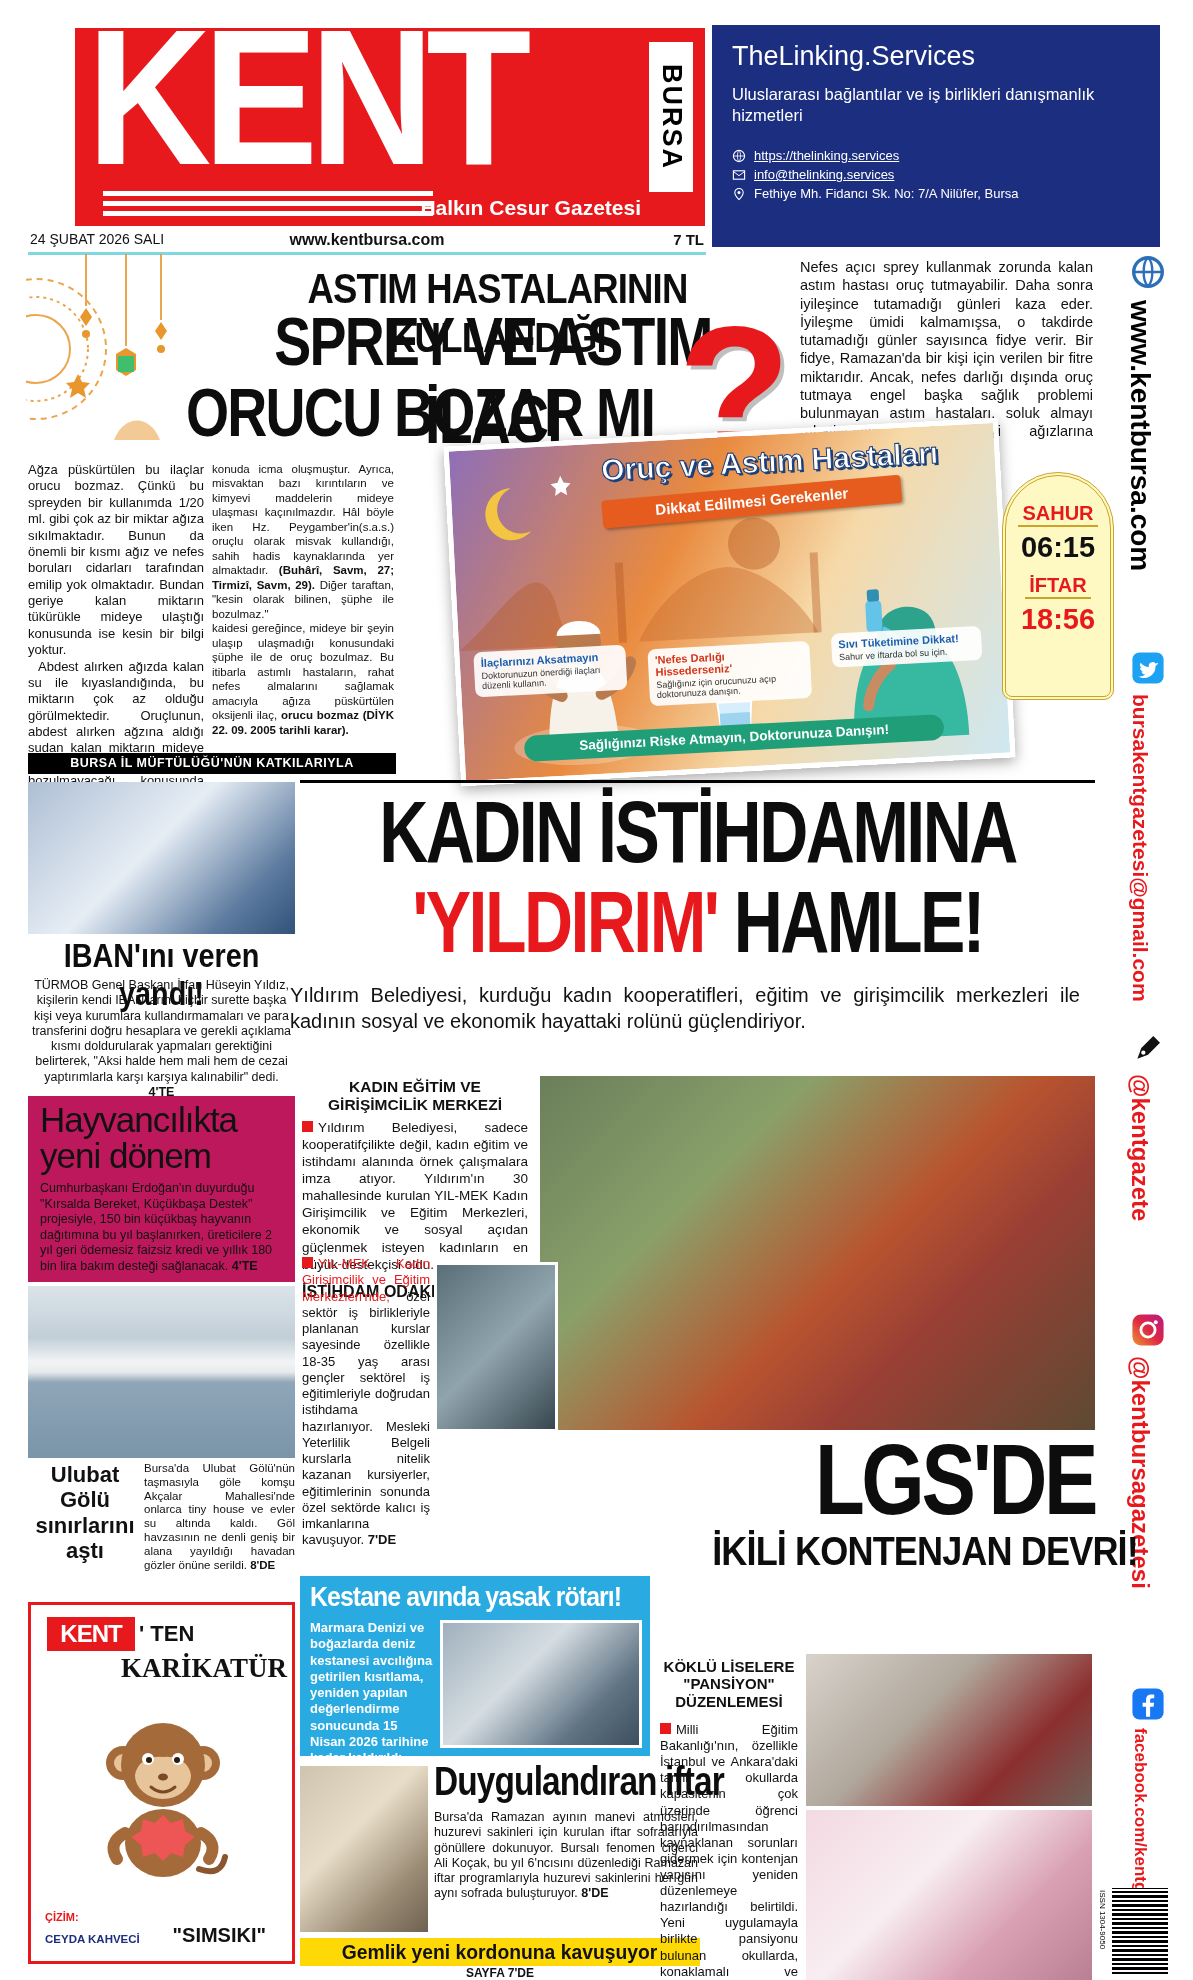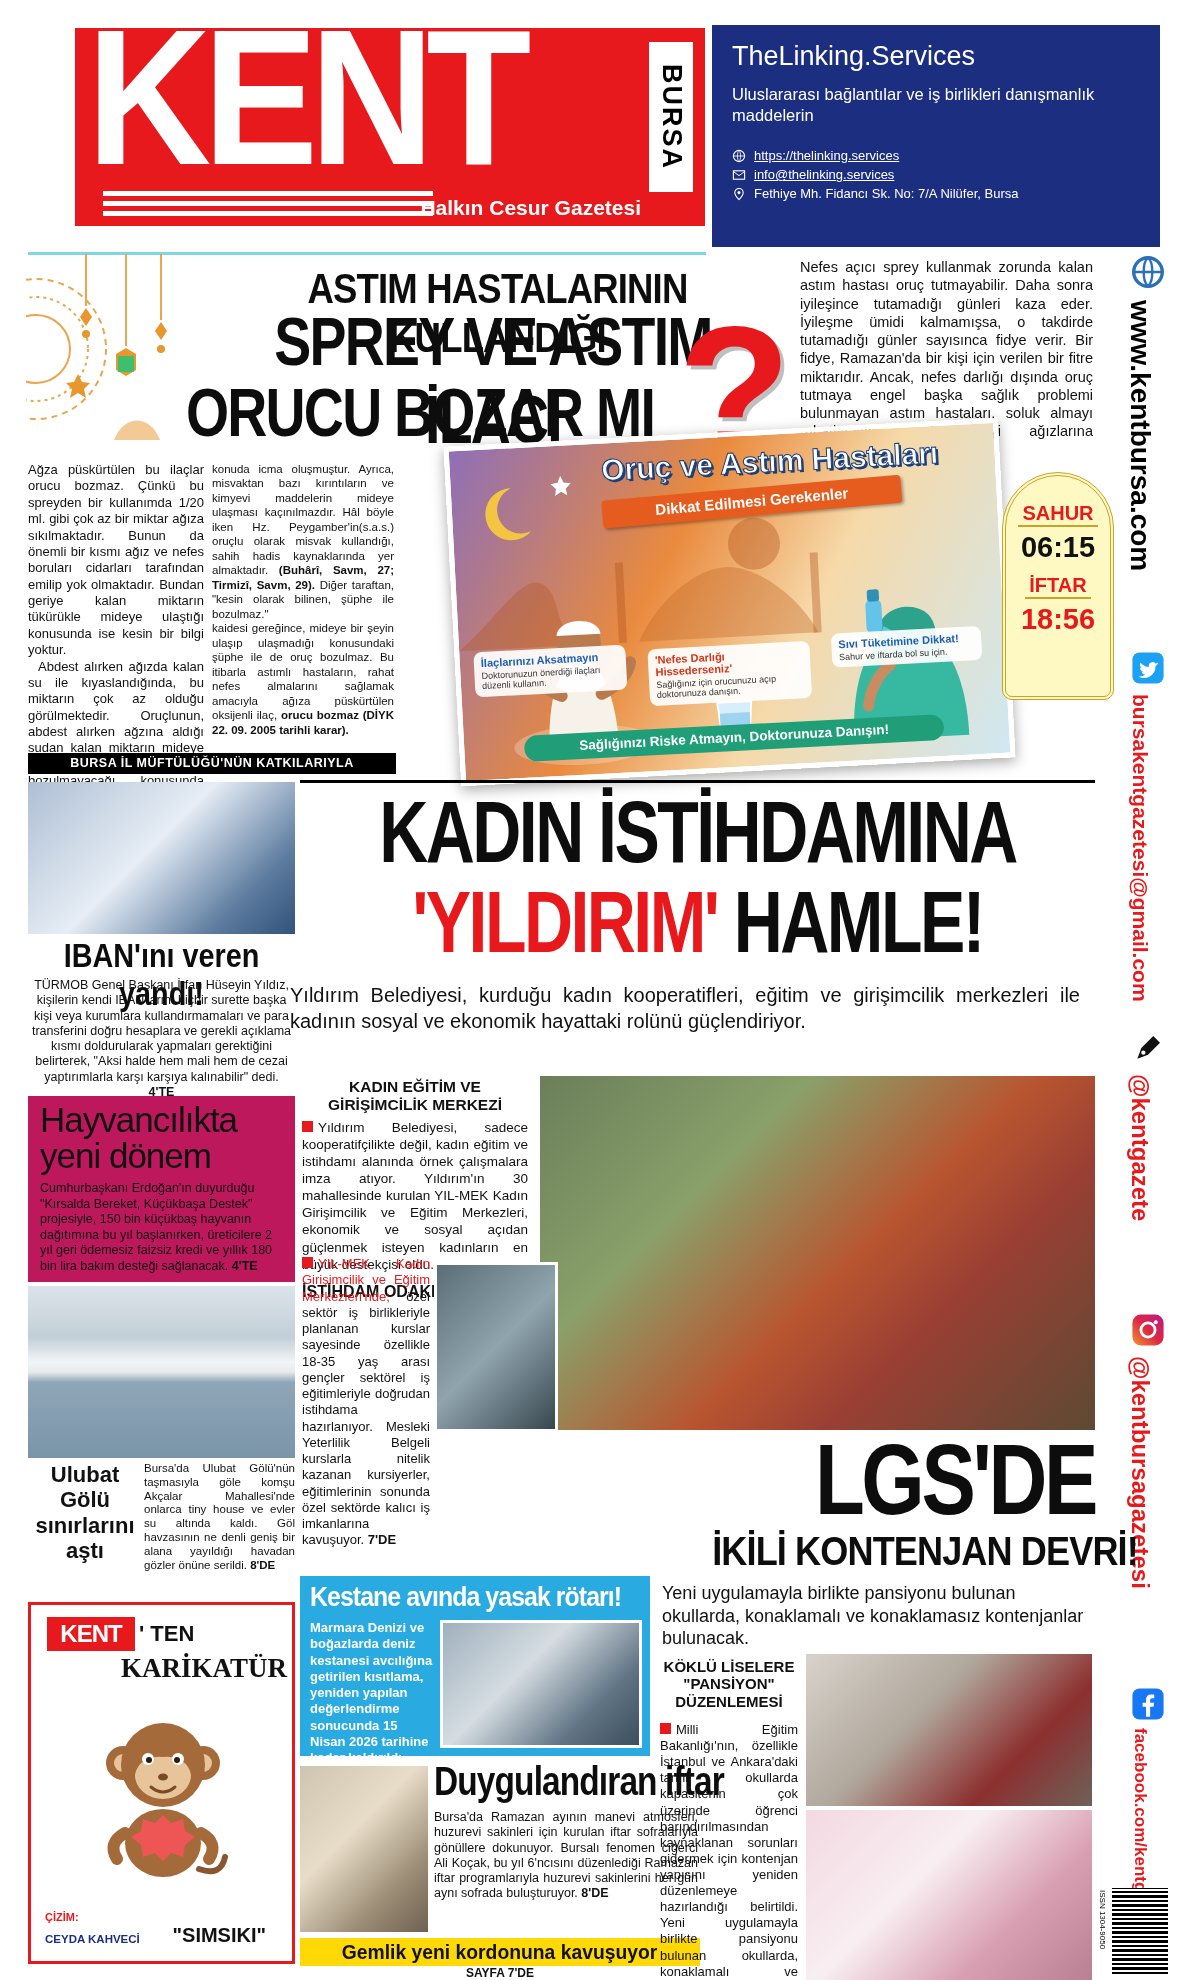--- a/index.html
+++ b/index.html
@@ -64,25 +64,30 @@
     <div class="kent">KENT</div>
     <div class="stripe" style="bottom:30px"></div>
     <div class="stripe" style="bottom:20px"></div>
     <div class="stripe" style="bottom:10px"></div>
     <div class="tagline">Halkın Cesur Gazetesi</div>
     <div class="bursaStrip">
       <span>BURSA</span>
     </div>
   </div>
 
+  <div class="abs" style="left:28px;top:231px;width:678px;height:20px;font-size:14px;">
+    <span style="position:absolute;left:2px;">24 ŞUBAT 2026 SALI</span>
+    <span style="position:absolute;left:0;right:0;text-align:center;font-weight:bold;font-size:16px;">www.kentbursa.com</span>
+    <span style="position:absolute;right:2px;font-weight:bold;font-size:15px;">7 TL</span>
+  </div>
   <div class="abs" style="left:28px;top:252px;width:678px;height:3px;background:#7fd8e0;"></div>
 
   <div id="adbox" class="abs">
     <div class="t">TheLinking.Services</div>
-    <div class="s">Uluslararası bağlantılar ve iş birlikleri danışmanlık maddelerin</div>
+    <div class="s">Uluslararası bağlantılar ve iş birlikleri danışmanlık hizmetleri</div>
     <div style="margin-top:22px;">
       <div class="row">
         <svg class="ic" viewBox="0 0 20 20">
             <circle cx="10" cy="10" r="8" fill="none" stroke="#fff" stroke-width="1.6"></circle>
             <path d="M2 10h16M10 2c3 2.5 3 13.5 0 16M10 2c-3 2.5-3 13.5 0 16" fill="none" stroke="#fff" stroke-width="1.2"></path>
           </svg>
         <span class="lnk">https://thelinking.services</span>
       </div>
       <div class="row">
         <svg class="ic" viewBox="0 0 20 20">
@@ -321,21 +326,20 @@
     <span>Bursa'da Ramazan ayının manevi atmosferi, huzurevi sakinleri için kurulan iftar sofralarıyla gönüllere dokunuyor. Bursalı fenomen ciğerci Ali Koçak, bu yıl 6'ncısını düzenlediği Ramazan iftar programlarıyla huzurevi sakinlerini her gün aynı sofrada buluşturuyor. </span><span class="bold">8'DE</span>
   </div>
 
   <div id="gemlik" class="abs">
     <span style="display:inline-block;transform:scaleX(.92);">Gemlik yeni kordonuna kavuşuyor</span>
   </div>
   <div class="abs bold" style="left:300px;top:1966px;width:400px;text-align:center;font-size:12px;">SAYFA 7'DE</div>
 
   <div class="abs h-black" style="left:660px;top:1424px;width:435px;text-align:right;font-size:96px;letter-spacing:-4px;transform:scaleX(.85) scaleY(1.05);transform-origin:100% 50%;">LGS'DE</div>
   <div class="abs h-black" style="left:660px;top:1528px;width:435px;text-align:right;font-size:41px;letter-spacing:-1px;transform:scaleX(.88);transform-origin:100% 50%;white-space:nowrap;">İKİLİ KONTENJAN DEVRİ!</div>
-  <div class="abs" style="left:662px;top:1582px;width:430px;font-size:18px;line-height:1.25;">Yeni uygulamayla birlikte pansiyonu bulunan okullarda, konaklamalı ve konaklamasız kontenjanlar bulunacak.</div>
   <div class="abs" style="left:660px;top:1658px;width:138px;text-align:center;font-weight:bold;font-size:15px;line-height:1.15;">KÖKLÜ LİSELERE "PANSİYON" DÜZENLEMESİ</div>
   <div class="abs just" style="left:660px;top:1722px;width:138px;font-size:13px;line-height:1.24;">
     <span class="bullet"></span><span>Milli Eğitim Bakanlığı'nın, özellikle İstanbul ve Ankara'daki tarihi okullarda kapasitenin çok üzerinde öğrenci barındırılmasından kaynaklanan sorunları gidermek için kontenjan yapısını yeniden düzenlemeye hazırlandığı belirtildi. Yeni uygulamayla birlikte pansiyonu bulunan okullarda, konaklamalı ve konaklamasız kontenjanların ayrılacağı; bu değişikliğin Liseye Geçiş Sınavı (LGS) tercih sürecine de yansıyacağı aktarıldı. </span>
   </div>
   <div class="photo abs" style="left:806px;top:1654px;width:286px;height:152px;background:linear-gradient(135deg,#d8d3cc 0%,#b0a79c 40%,#8c2f2f 72%,#6e6259 100%);"></div>
   <div class="photo abs" style="left:806px;top:1810px;width:286px;height:170px;background:linear-gradient(135deg,#f3d9e2 0%,#f8eef2 40%,#d9a0b4 70%,#b97f93 100%);"></div>
 
 </div>
 
 </body></html>

